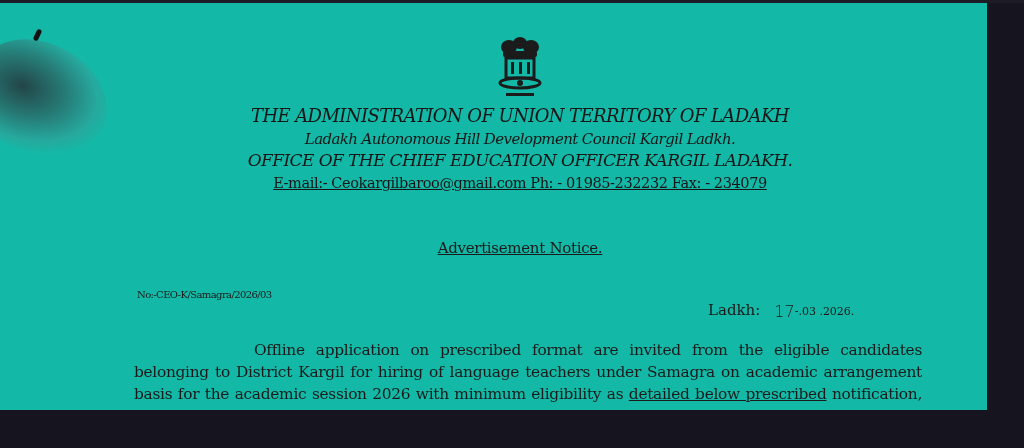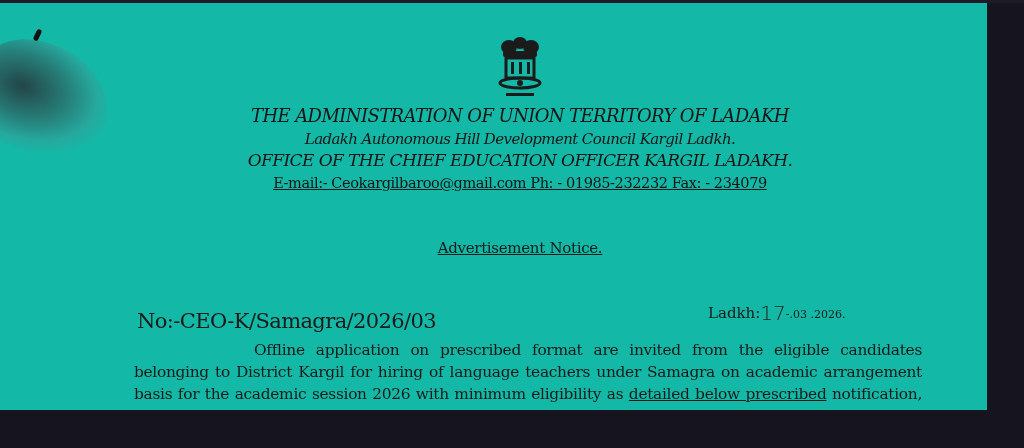--- a/index.html
+++ b/index.html
@@ -9,23 +9,23 @@
     .smudge { position:absolute; left:-30px; top:40px; width:140px; height:110px; border-radius:50% 60% 40% 50%;
       background: radial-gradient(ellipse at 35% 45%, rgba(40,30,40,0.75) 0%, rgba(60,50,60,0.45) 35%, rgba(120,100,120,0.18) 60%, rgba(255,255,255,0) 75%); transform:rotate(20deg); }
     .smudge-mark { position:absolute; left:35px; top:26px; width:5px; height:12px; background:#111; border-radius:3px; transform:rotate(25deg); }
     .emblem { position:absolute; left:489px; top:28px; width:62px; height:70px; }
     .hdr { position:absolute; left:0; width:1040px; text-align:center; font-style:italic; font-family:"DejaVu Serif", serif; color:#161616; white-space:nowrap; letter-spacing:-0.6px; }
     .h1 { top:102px; font-size:18px; }
     .h2 { top:127px; font-size:15px; }
     .h3 { top:147px; font-size:17px; }
     .h4 { top:172px; font-size:14.5px; font-style:normal; text-decoration:underline; letter-spacing:-0.4px; }
     .notice-title { position:absolute; left:0; width:1040px; top:236px; text-align:center; font-size:15px; text-decoration:underline; letter-spacing:-0.3px; }
-    .ref { position:absolute; left:137px; top:286px; font-size:21px; letter-spacing:-0.6px;margin-top:20px; }
+    .ref { position:absolute; left:137px; top:286px; font-size:10px; letter-spacing:-0.6px; }
     .dated { position:absolute; left:708px; top:298px; font-size:15px; }
-    .dated .hand { font-family:"DejaVu Sans", sans-serif; font-size:20px; font-weight:300; vertical-align:-2px; }
+    .dated .hand { font-family:"DejaVu Sans", sans-serif; font-size:16px; font-weight:300; margin-left:14px; vertical-align:-2px; }
     .dated .rest { font-size:11px; }
     .body-text { position:absolute; left:134px; top:336px; width:788px; font-size:15.4px; line-height:22px; text-align:justify; letter-spacing:-0.3px; font-family:"DejaVu Serif", serif; }
     .body-text .indent { display:inline-block; width:120px; }
     .body-text .u { text-decoration:underline; }
     .table-top { position:absolute; left:134px; top:440px; width:790px; height:12px; border-top:2px solid #222; }
     .table-top .col { position:absolute; top:0; height:12px; border-left:2px solid #222; }
   </style>
 </head>
 <body>
 

